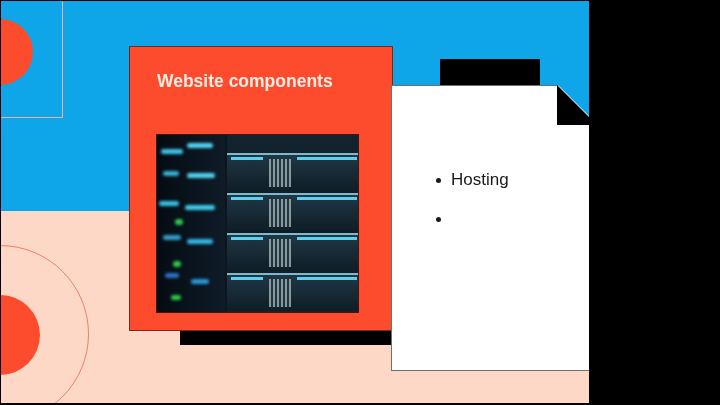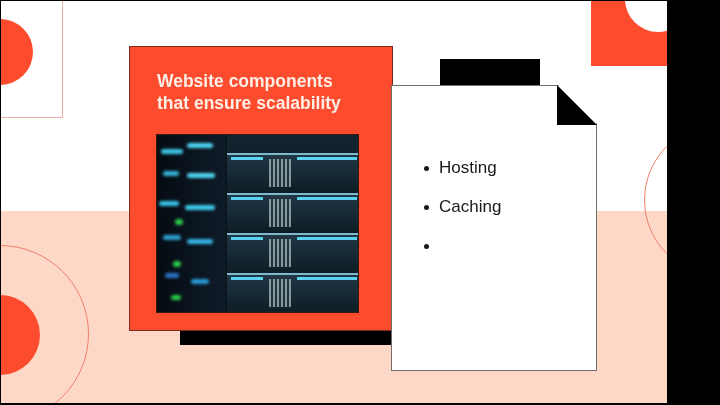--- a/index.html
+++ b/index.html
@@ -1,17 +1,17 @@
 <!DOCTYPE html>
 <html><head>
 <meta charset="utf-8">
 <style>
   html, body { margin:0; padding:0; }
   body { width:720px; height:405px; overflow:hidden; background:#000; font-family:"Liberation Sans", sans-serif; }
-  .slide { position:absolute; left:1px; top:1px; width:666px; height:402px; background:#ffffff; overflow:hidden; }
+  .slide { position:absolute; left:1px; top:1px; width:588px; height:402px; background:#0ea5e9; overflow:hidden; }
   .peach { position:absolute; left:0; top:210px; width:718px; height:192px; background:#fdd8c6; }
   .abs { position:absolute; }
   .tl-rect { left:-2px; top:-2px; width:64px; height:119px; border:1px solid #eab1a3; box-sizing:border-box; }
   .tl-dot { left:-34px; top:18px; width:66px; height:66px; border-radius:50%; background:#fd4b2d; }
   .tr-rect { left:590px; top:-1px; width:128px; height:66px; background:#fd4b2d; overflow:hidden; }
   .tr-hole { position:absolute; left:34px; top:-34px; width:66px; height:66px; border-radius:50%; background:#fff; }
   .r-circle { left:643px; top:123px; width:152px; height:152px; border-radius:50%; border:1px solid #ef7f6c; box-sizing:border-box; }
   .r-square { left:680px; top:163px; width:60px; height:77px; border:1px solid #ef7f6c; box-sizing:border-box; }
   .bl-circle { left:-90px; top:244px; width:178px; height:178px; border-radius:50%; border:1px solid #ef7f6c; box-sizing:border-box; }
   .bl-dot { left:-41px; top:294px; width:80px; height:80px; border-radius:50%; background:#fd4b2d; }
@@ -25,21 +25,21 @@
       #0b1620; }
   .rack-left { position:absolute; left:0; top:0; width:68px; height:100%; background:linear-gradient(90deg,#050b12,#0e1c28); }
   .blur { position:absolute; height:5px; border-radius:3px; filter:blur(1.5px); }
   .rack-right { position:absolute; left:70px; top:0; width:133px; height:100%; background:linear-gradient(180deg,#13242f,#0d1a23 50%,#13232d); }
   .shelf { position:absolute; left:0; width:133px; height:36px; border-top:2px solid #7fb9cc; background:linear-gradient(180deg,#1f3746,#0f1d26); }
   .shelf .led { position:absolute; height:3px; background:#58d2f0; }
   .shelf .mid { position:absolute; left:42px; top:4px; width:22px; height:28px; background:repeating-linear-gradient(90deg,#9fb6ba 0 2px,#26373f 2px 4px); opacity:.8; }
   .doc { left:390px; top:84px; width:206px; height:286px; background:#fff; border:1px solid #6f6f6f; box-sizing:border-box;
     clip-path: polygon(0 0, 167px 0, 206px 39px, 206px 286px, 0 286px); }
   .fold { left:556px; top:84px; width:40px; height:40px; background:#000; clip-path: polygon(0 0, 100% 100%, 0 100%); }
-  .bullets { position:absolute; left:32px; top:71px; margin:0; padding:0; list-style:none; }
+  .bullets { position:absolute; left:32px; top:71px; margin:12px; padding:0; list-style:none; }
   .bullets li { position:relative; padding-left:15px; height:39px; font-size:17px; color:#1a1a1a; line-height:22px; }
   .bullets li .dot { position:absolute; left:0; top:9px; width:5px; height:5px; border-radius:50%; background:#1a1a1a; }
 </style>
 </head>
 <body>
 
 <div class="slide">
   <div class="peach"></div>
 
   <div class="abs tl-rect"></div>
@@ -54,21 +54,20 @@
 
   <div class="abs bl-circle"></div>
   <div class="abs bl-dot"></div>
 
   <div class="abs shadow-top"></div>
   <div class="abs shadow-bottom"></div>
 
   <div class="abs card">
     <div class="card-title">
       <div>Website components</div>
-      <div>that ensure scalability</div>
     </div>
     <div class="card-photo">
       <div class="rack-left">
         <div class="blur" style="left:4px;top:14px;width:22px;background:#3fc6e8"></div>
         <div class="blur" style="left:30px;top:8px;width:26px;background:#4fd6f2"></div>
         <div class="blur" style="left:6px;top:36px;width:16px;background:#34b4d8"></div>
         <div class="blur" style="left:30px;top:38px;width:28px;background:#4fd6f2"></div>
         <div class="blur" style="left:2px;top:66px;width:20px;background:#38c1e6"></div>
         <div class="blur" style="left:28px;top:70px;width:30px;background:#3ecdf0"></div>
         <div class="blur" style="left:18px;top:84px;width:8px;height:6px;background:#2ecc4c"></div>
@@ -100,18 +99,17 @@
             <div class="mid"></div>
             <div class="led" style="left:70px;top:2px;width:60px"></div>
           </div>
       </div>
     </div>
   </div>
 
   <div class="abs doc">
     <ul class="bullets">
       <li><span class="dot"></span><span>Hosting</span></li>
-      <li><span class="dot"></span><span>Caching</span></li>
       <li><span class="dot"></span></li>
     </ul>
   </div>
   <div class="abs fold"></div>
 </div>
 
 </body></html>

